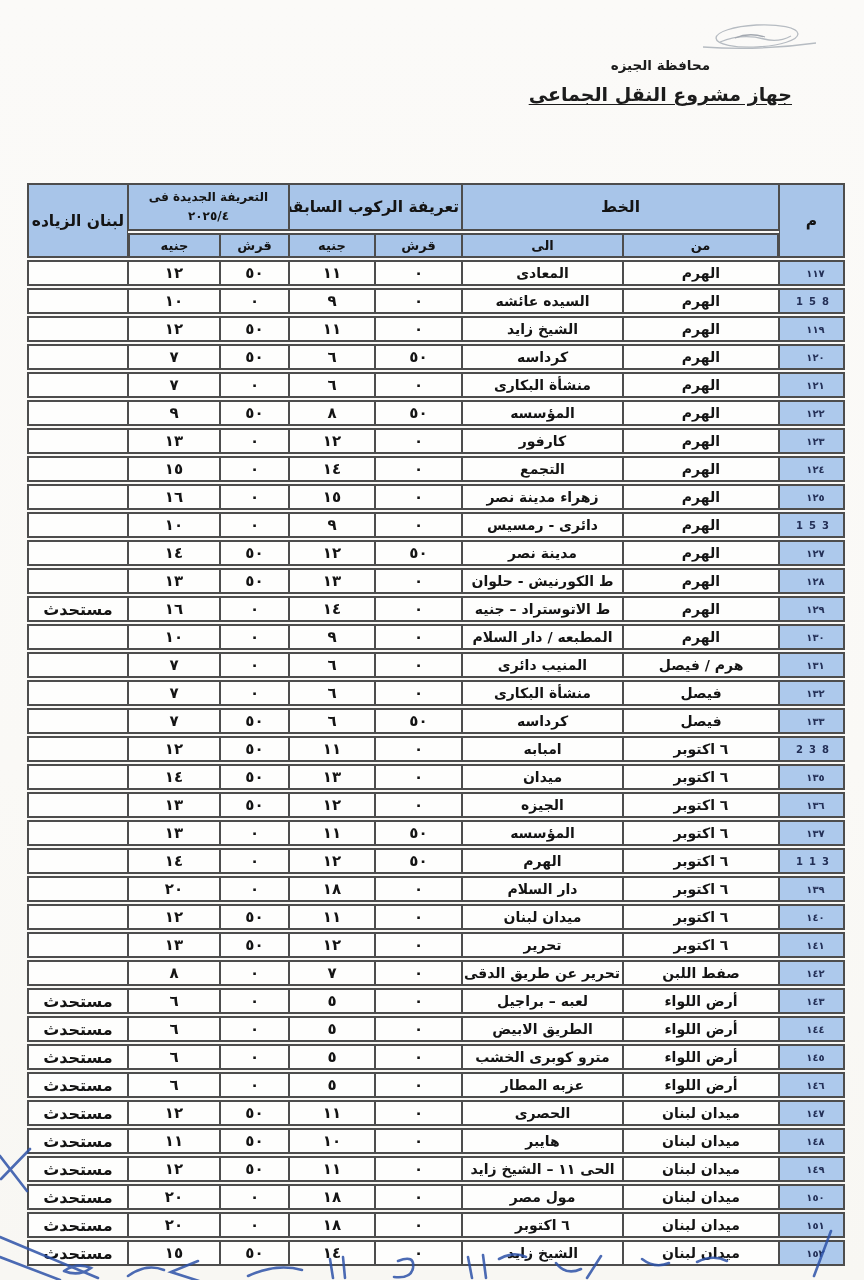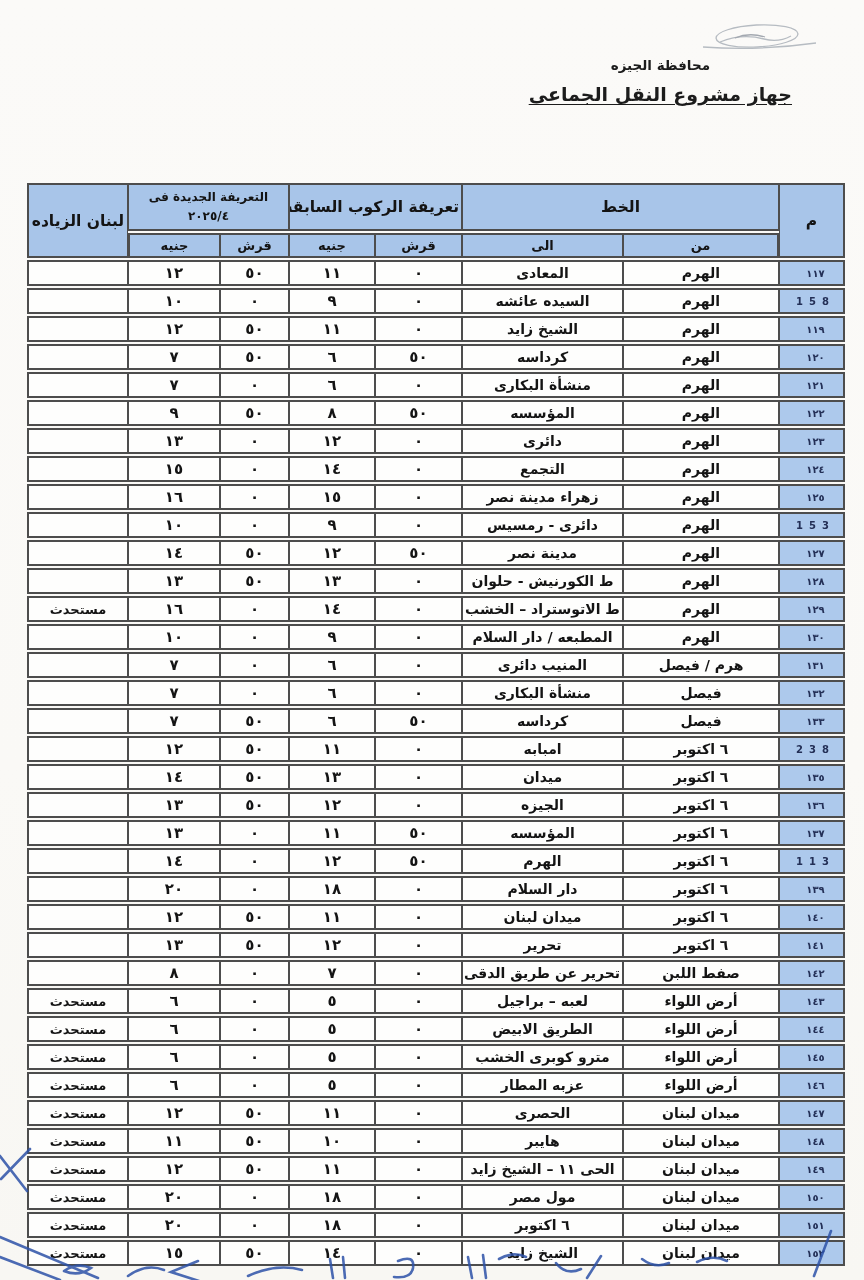--- a/index.html
+++ b/index.html
@@ -30,21 +30,21 @@
   .fare-table tr > *:last-child  { border-left-width:2px; }
   .fare-table thead tr.h1 th { height:48px; font-size:15.5px; }
   .fare-table thead tr.h2 th { height:25px; font-size:13px; }
   .fare-table thead th.blue, .fare-table td.c-serial { background:#a8c5e9; }
   .fare-table td.c-serial {
     background:#adc9ec; color:#232f56; font-size:10px;
     letter-spacing:6px; padding-left:10px;
   }
   .fare-table tbody td { height:26px; font-size:15px; }
   .fare-table td.c-from, .fare-table td.c-to { font-size:14px; }
-  .fare-table td.c-note { font-size:13px;margin-top:35px; }
+  .fare-table td.c-note { font-size:16px;margin-top:35px; }
   .fare-table th.h-increase { font-size:13.5px; }
   .fare-table th.h-serial { font-size:18px; }
   .fare-table th .two-line { line-height:19px; font-size:12px; }
   .ink-layer { position:absolute; inset:0; pointer-events:none; }
 </style>
 </head>
 <body>
 
 <div class="page">
 
@@ -150,21 +150,21 @@
       <td class="c-to">المؤسسه</td>
       <td class="c-val">٥٠</td>
       <td class="c-val">٨</td>
       <td class="c-val">٥٠</td>
       <td class="c-val">٩</td>
       <td class="c-note"></td>
     </tr>
         <tr>
       <td class="c-serial">١٢٣</td>
       <td class="c-from">الهرم</td>
-      <td class="c-to">دائرى</td>
+      <td class="c-to">كارفور</td>
       <td class="c-val">٠</td>
       <td class="c-val">١٢</td>
       <td class="c-val">٠</td>
       <td class="c-val">١٣</td>
       <td class="c-note"></td>
     </tr>
         <tr>
       <td class="c-serial">١٢٤</td>
       <td class="c-from">الهرم</td>
       <td class="c-to">التجمع</td>
@@ -210,21 +210,21 @@
       <td class="c-to">ط الكورنيش - حلوان</td>
       <td class="c-val">٠</td>
       <td class="c-val">١٣</td>
       <td class="c-val">٥٠</td>
       <td class="c-val">١٣</td>
       <td class="c-note"></td>
     </tr>
         <tr>
       <td class="c-serial">١٢٩</td>
       <td class="c-from">الهرم</td>
-      <td class="c-to">ط الاتوستراد – الخشب</td>
+      <td class="c-to">ط الاتوستراد – جنيه</td>
       <td class="c-val">٠</td>
       <td class="c-val">١٤</td>
       <td class="c-val">٠</td>
       <td class="c-val">١٦</td>
       <td class="c-note">مستحدث</td>
     </tr>
         <tr>
       <td class="c-serial">١٣٠</td>
       <td class="c-from">الهرم</td>
       <td class="c-to">المطبعه / دار السلام</td>

